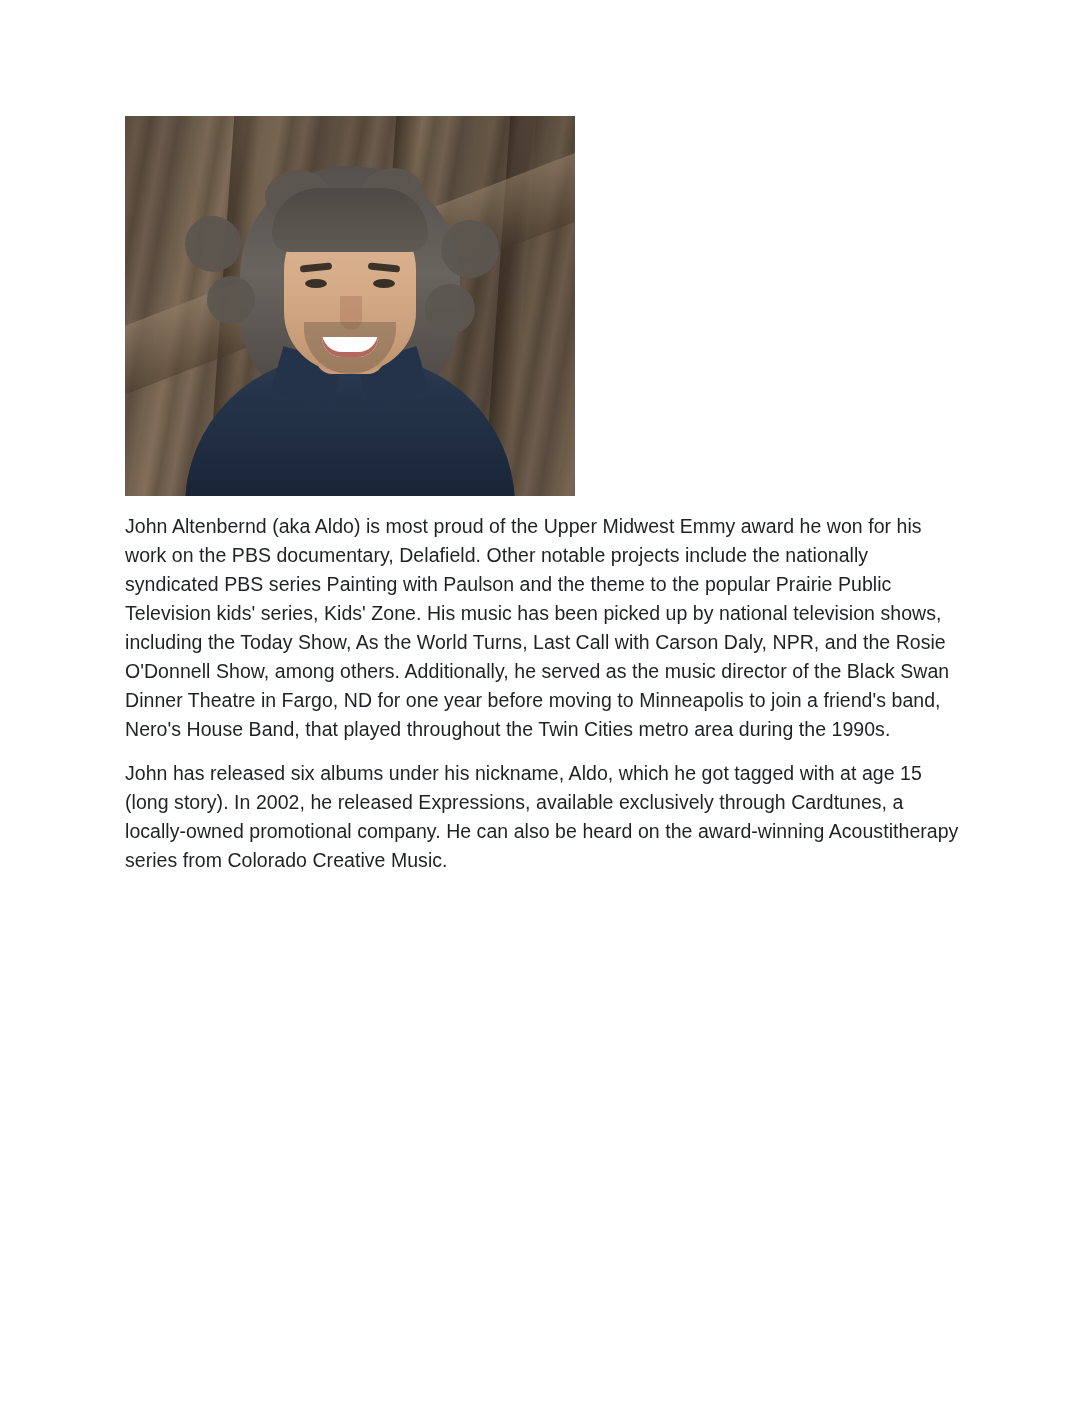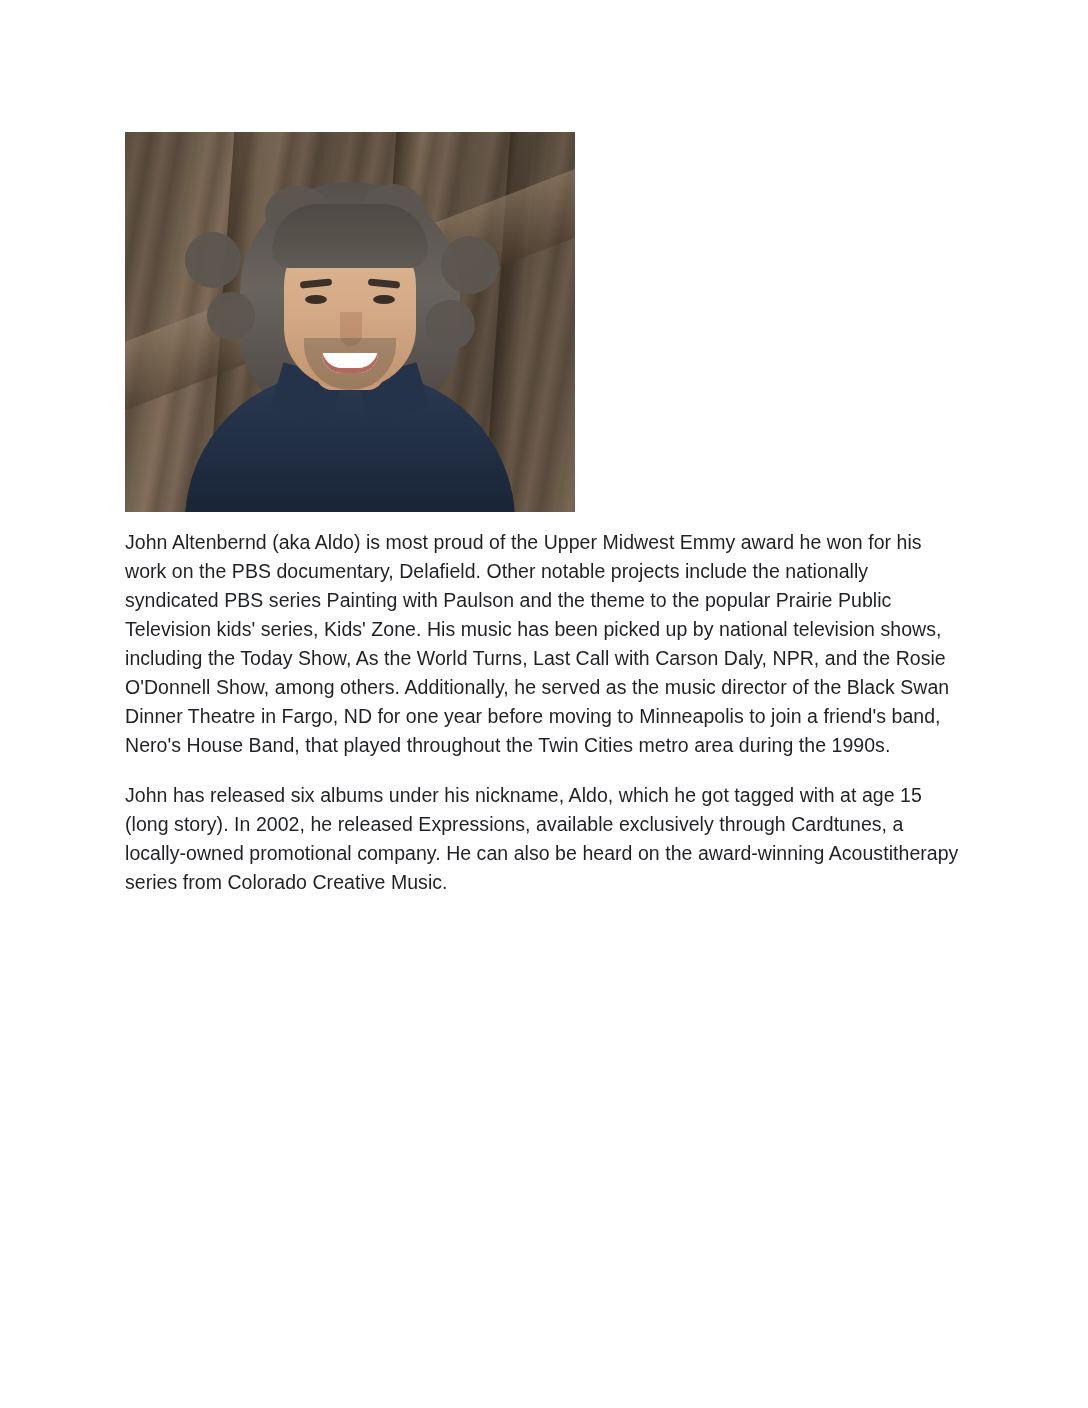--- a/index.html
+++ b/index.html
@@ -15,21 +15,21 @@
     position: relative;
     width: 1088px;
     height: 1408px;
     background: #ffffff;
     overflow: hidden;
     box-sizing: border-box;
   }
   .content {
     position: absolute;
     left: 125px;
-    top: 132px;
+    top: 116px;
     width: 838px;
   }
   .portrait {
     width: 450px;
     height: 380px;
     display: block;
     border: 0;
     position: relative;
     overflow: hidden;
     background: #6a5a4a;
@@ -182,21 +182,21 @@
     margin-top: 16px;
     font-size: 19.5px;
     line-height: 29px;
     color: #1f2124;
     letter-spacing: 0.05px;
   }
   .bodytext p {
     margin: 0;
   }
   .bodytext p + p {
-    margin-top: 21px;
+    margin-top: 15px;
   }
 </style>
 </head>
 <body>
 
 <div class="page">
   <div class="content">
 
     <div class="portrait" role="img">
       <div class="wood"></div>

